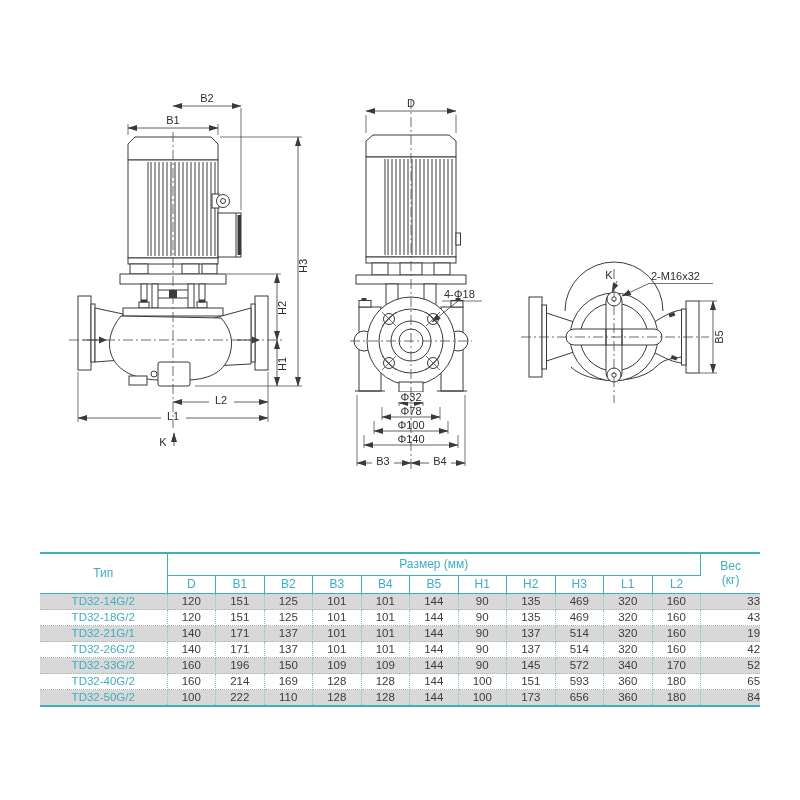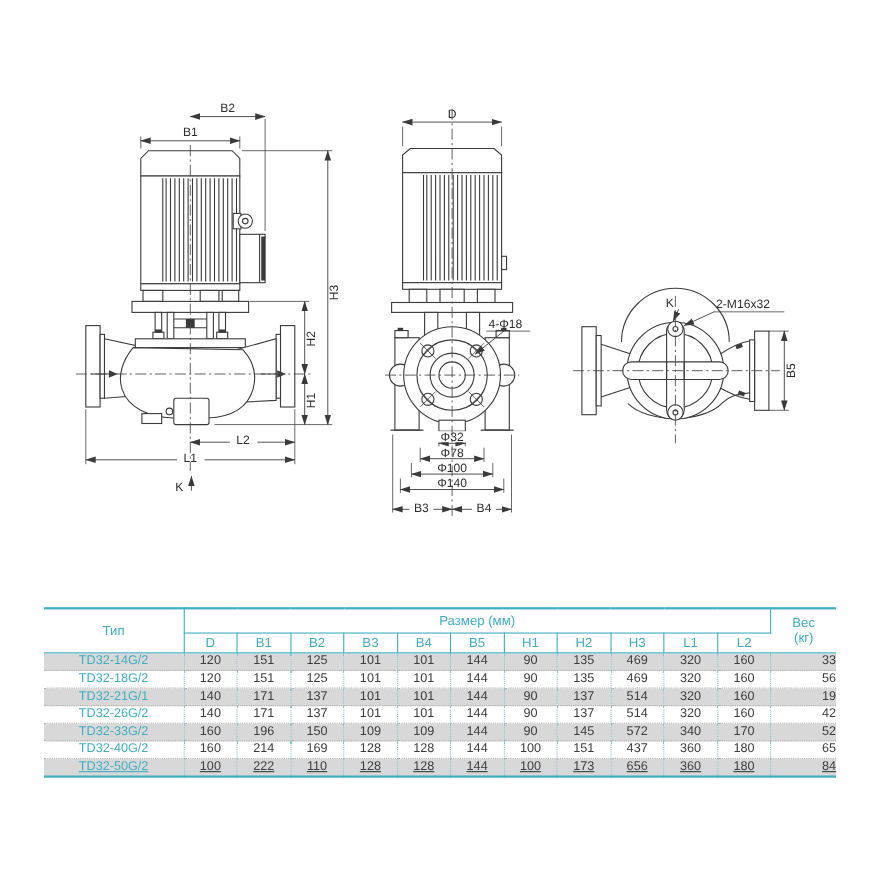--- a/index.html
+++ b/index.html
@@ -21,21 +21,21 @@
   #spec-table th{font-weight:normal;color:var(--accent);font-size:12px;text-align:center;
       padding:0;line-height:1.15;}
   #spec-table thead th{border-right:1px solid var(--accent);}
   #spec-table thead tr th:last-child{border-right:none;}
   #spec-table th.group-h{height:21px;border-bottom:1px solid var(--accent);}
   #spec-table th.sub-h{height:17px;border-bottom:1px solid var(--accent);}
   #spec-table th.span-h{border-bottom:1px solid var(--accent);}
   #spec-table td{font-size:11.5px;color:#3c3c3c;text-align:center;height:15px;padding:0;
       border-right:1px dotted #7fc4d2;border-bottom:1px dotted #b0b0b0;line-height:15px;}
   #spec-table td:last-child{border-right:none;text-align:right;}
-  #spec-table tr:last-child td{border-bottom:none;text-decoration:underline;}
+  #spec-table tr:last-child td{border-bottom:none;}
   #spec-table tr.shaded td{background:#d8d8d8;}
   #spec-table td.type-cell{color:var(--accent);}
 </style>
 </head>
 <body>
 
 <div id="page" style="--accent: #3fadc2;">
 
   <svg class="drawing" style="left:55px;top:82px" width="258" height="372" viewBox="0 0 258 372">
     <defs>
@@ -346,21 +346,21 @@
           <td>151</td>
           <td>125</td>
           <td>101</td>
           <td>101</td>
           <td>144</td>
           <td>90</td>
           <td>135</td>
           <td>469</td>
           <td>320</td>
           <td>160</td>
-          <td>56</td>
+          <td>43</td>
         </tr>
         <tr class="shaded">
           <td class="type-cell">TD32-21G/1</td>
           <td>140</td>
           <td>171</td>
           <td>137</td>
           <td>101</td>
           <td>101</td>
           <td>144</td>
           <td>90</td>
@@ -403,21 +403,21 @@
         <tr>
           <td class="type-cell">TD32-40G/2</td>
           <td>160</td>
           <td>214</td>
           <td>169</td>
           <td>128</td>
           <td>128</td>
           <td>144</td>
           <td>100</td>
           <td>151</td>
-          <td>437</td>
+          <td>593</td>
           <td>360</td>
           <td>180</td>
           <td>65</td>
         </tr>
         <tr class="shaded">
           <td class="type-cell">TD32-50G/2</td>
           <td>100</td>
           <td>222</td>
           <td>110</td>
           <td>128</td>

